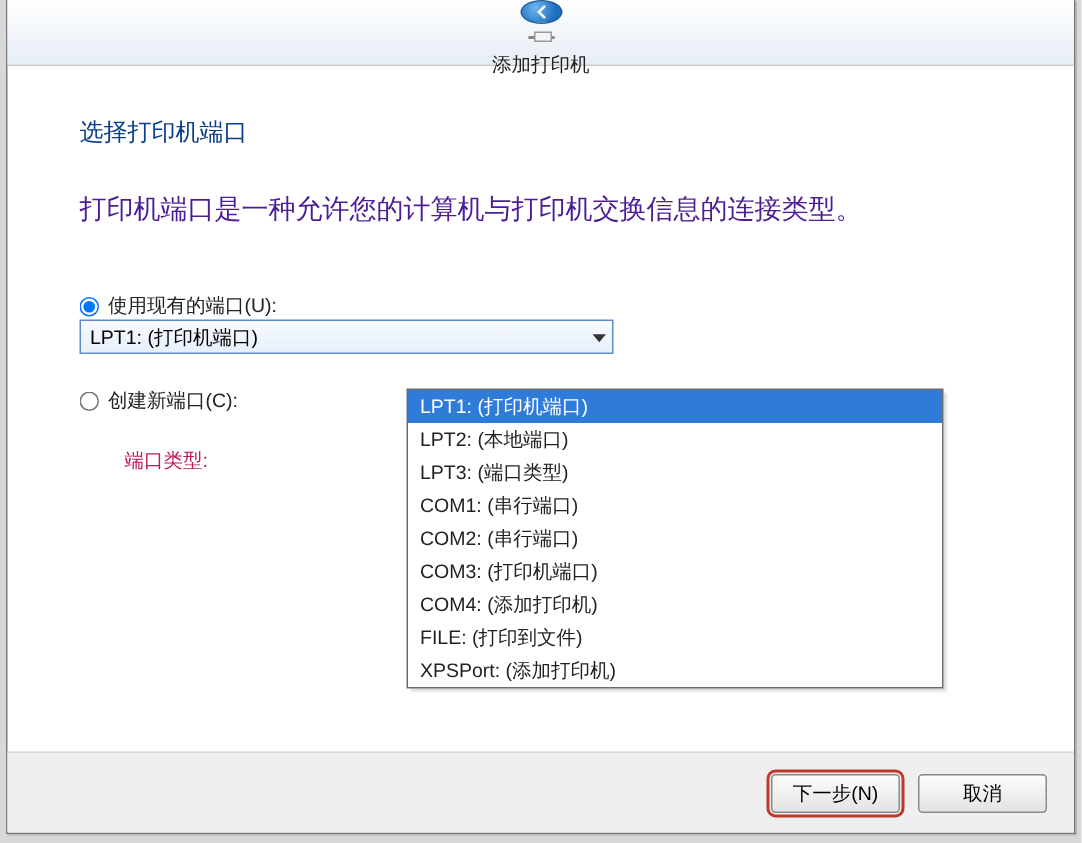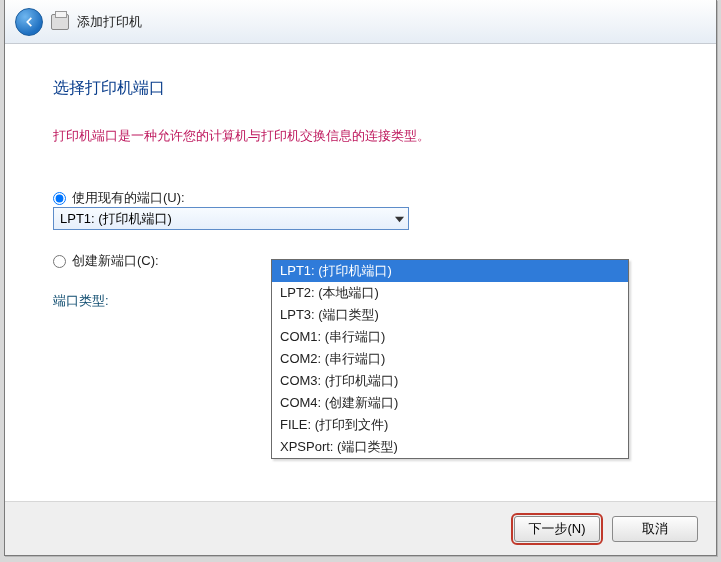--- a/index.html
+++ b/index.html
@@ -16,42 +16,42 @@
     position: absolute; right: 8px; top: 0; width: 48px; height: 20px;
     background: linear-gradient(#d9604f,#c43a2a);
     border: 1px solid #8a2d22; border-top: none;
     border-bottom-left-radius: 4px; border-bottom-right-radius: 4px;
     color: #fff; text-align: center; font-size: 13px; line-height: 16px;
     cursor: pointer;
   }
   .header {
     height: 44px; background: linear-gradient(#fefefe,#e6edf5);
     border-bottom: 1px solid #c6cbd2; display: flex; align-items: center;
-    padding-left: 10px; gap: 8px;
+    gap: 8px; flex-direction: column;
   }
   .back-btn {
     width: 28px; height: 28px; border-radius: 50%;
     background: radial-gradient(circle at 35% 30%, #6fb6ef, #1e6fc0 70%);
     border: 1px solid #1b5d9e; display: flex; align-items: center; justify-content: center;
     cursor: pointer;
   }
   .back-btn svg { width: 14px; height: 14px; fill: #fff; }
   .printer-ico {
     width: 18px; height: 16px; background: #ddd; border: 1px solid #888;
     border-radius: 2px; position: relative;
   }
   .printer-ico::before { content:""; position:absolute; left:3px; top:-4px; width:10px; height:5px; background:#f4f4f4; border:1px solid #999;}
   .header-title { font-size: 13px; color: #222; }
   .content { padding: 34px 46px 0 48px; position: relative; height: calc(100% - 44px - 54px); }
   .heading { font-size: 16px; color: #0a3e8c; margin-bottom: 28px; }
-  .desc { font-size: 13px; color: #be185d; margin-bottom: 44px; }
+  .desc { font-size: 18px; color: #4c1d95; margin-bottom: 44px; }
   .row { display: flex; align-items: flex-start; margin-bottom: 22px; flex-direction: column; }
   .radio-wrap { width: 218px; display: flex; align-items: center; gap: 6px; font-size: 13px; color: #222;}
   .radio-wrap input { width: 13px; height: 13px; }
-  .sub-label { font-size: 13px; color: #0c4a6e; }
+  .sub-label { margin-left: 30px; font-size: 13px; color: #be185d; }
   .combo {
     width: 356px; height: 23px; border: 1px solid #5d8cc9;
     background: linear-gradient(#f7fbff,#e6effb);
     display: flex; align-items: center; padding: 0 6px; font-size: 13px;
     position: relative; cursor: pointer;
   }
   .combo .arrow { position: absolute; right: 4px; top: 4px; }
   .combo .arrow svg { width: 9px; height: 9px; fill: #333; }
   .dropdown {
     position: absolute; left: 266px; top: 215px; width: 358px;
@@ -125,23 +125,23 @@
       <div class="sub-label">端口类型:</div>
     </div>
 
     <div class="dropdown">
       <div class="opt selected">LPT1: (打印机端口)</div>
       <div class="opt">LPT2: (本地端口)</div>
       <div class="opt">LPT3: (端口类型)</div>
       <div class="opt">COM1: (串行端口)</div>
       <div class="opt">COM2: (串行端口)</div>
       <div class="opt">COM3: (打印机端口)</div>
-      <div class="opt">COM4: (创建新端口)</div>
+      <div class="opt">COM4: (添加打印机)</div>
       <div class="opt">FILE: (打印到文件)</div>
-      <div class="opt">XPSPort: (端口类型)</div>
+      <div class="opt">XPSPort: (添加打印机)</div>
     </div>
   </div>
 
   <div class="footer">
     <button class="btn primary-outline">下一步(N)</button>
     <button class="btn">取消</button>
   </div>
 
 </div>
 

